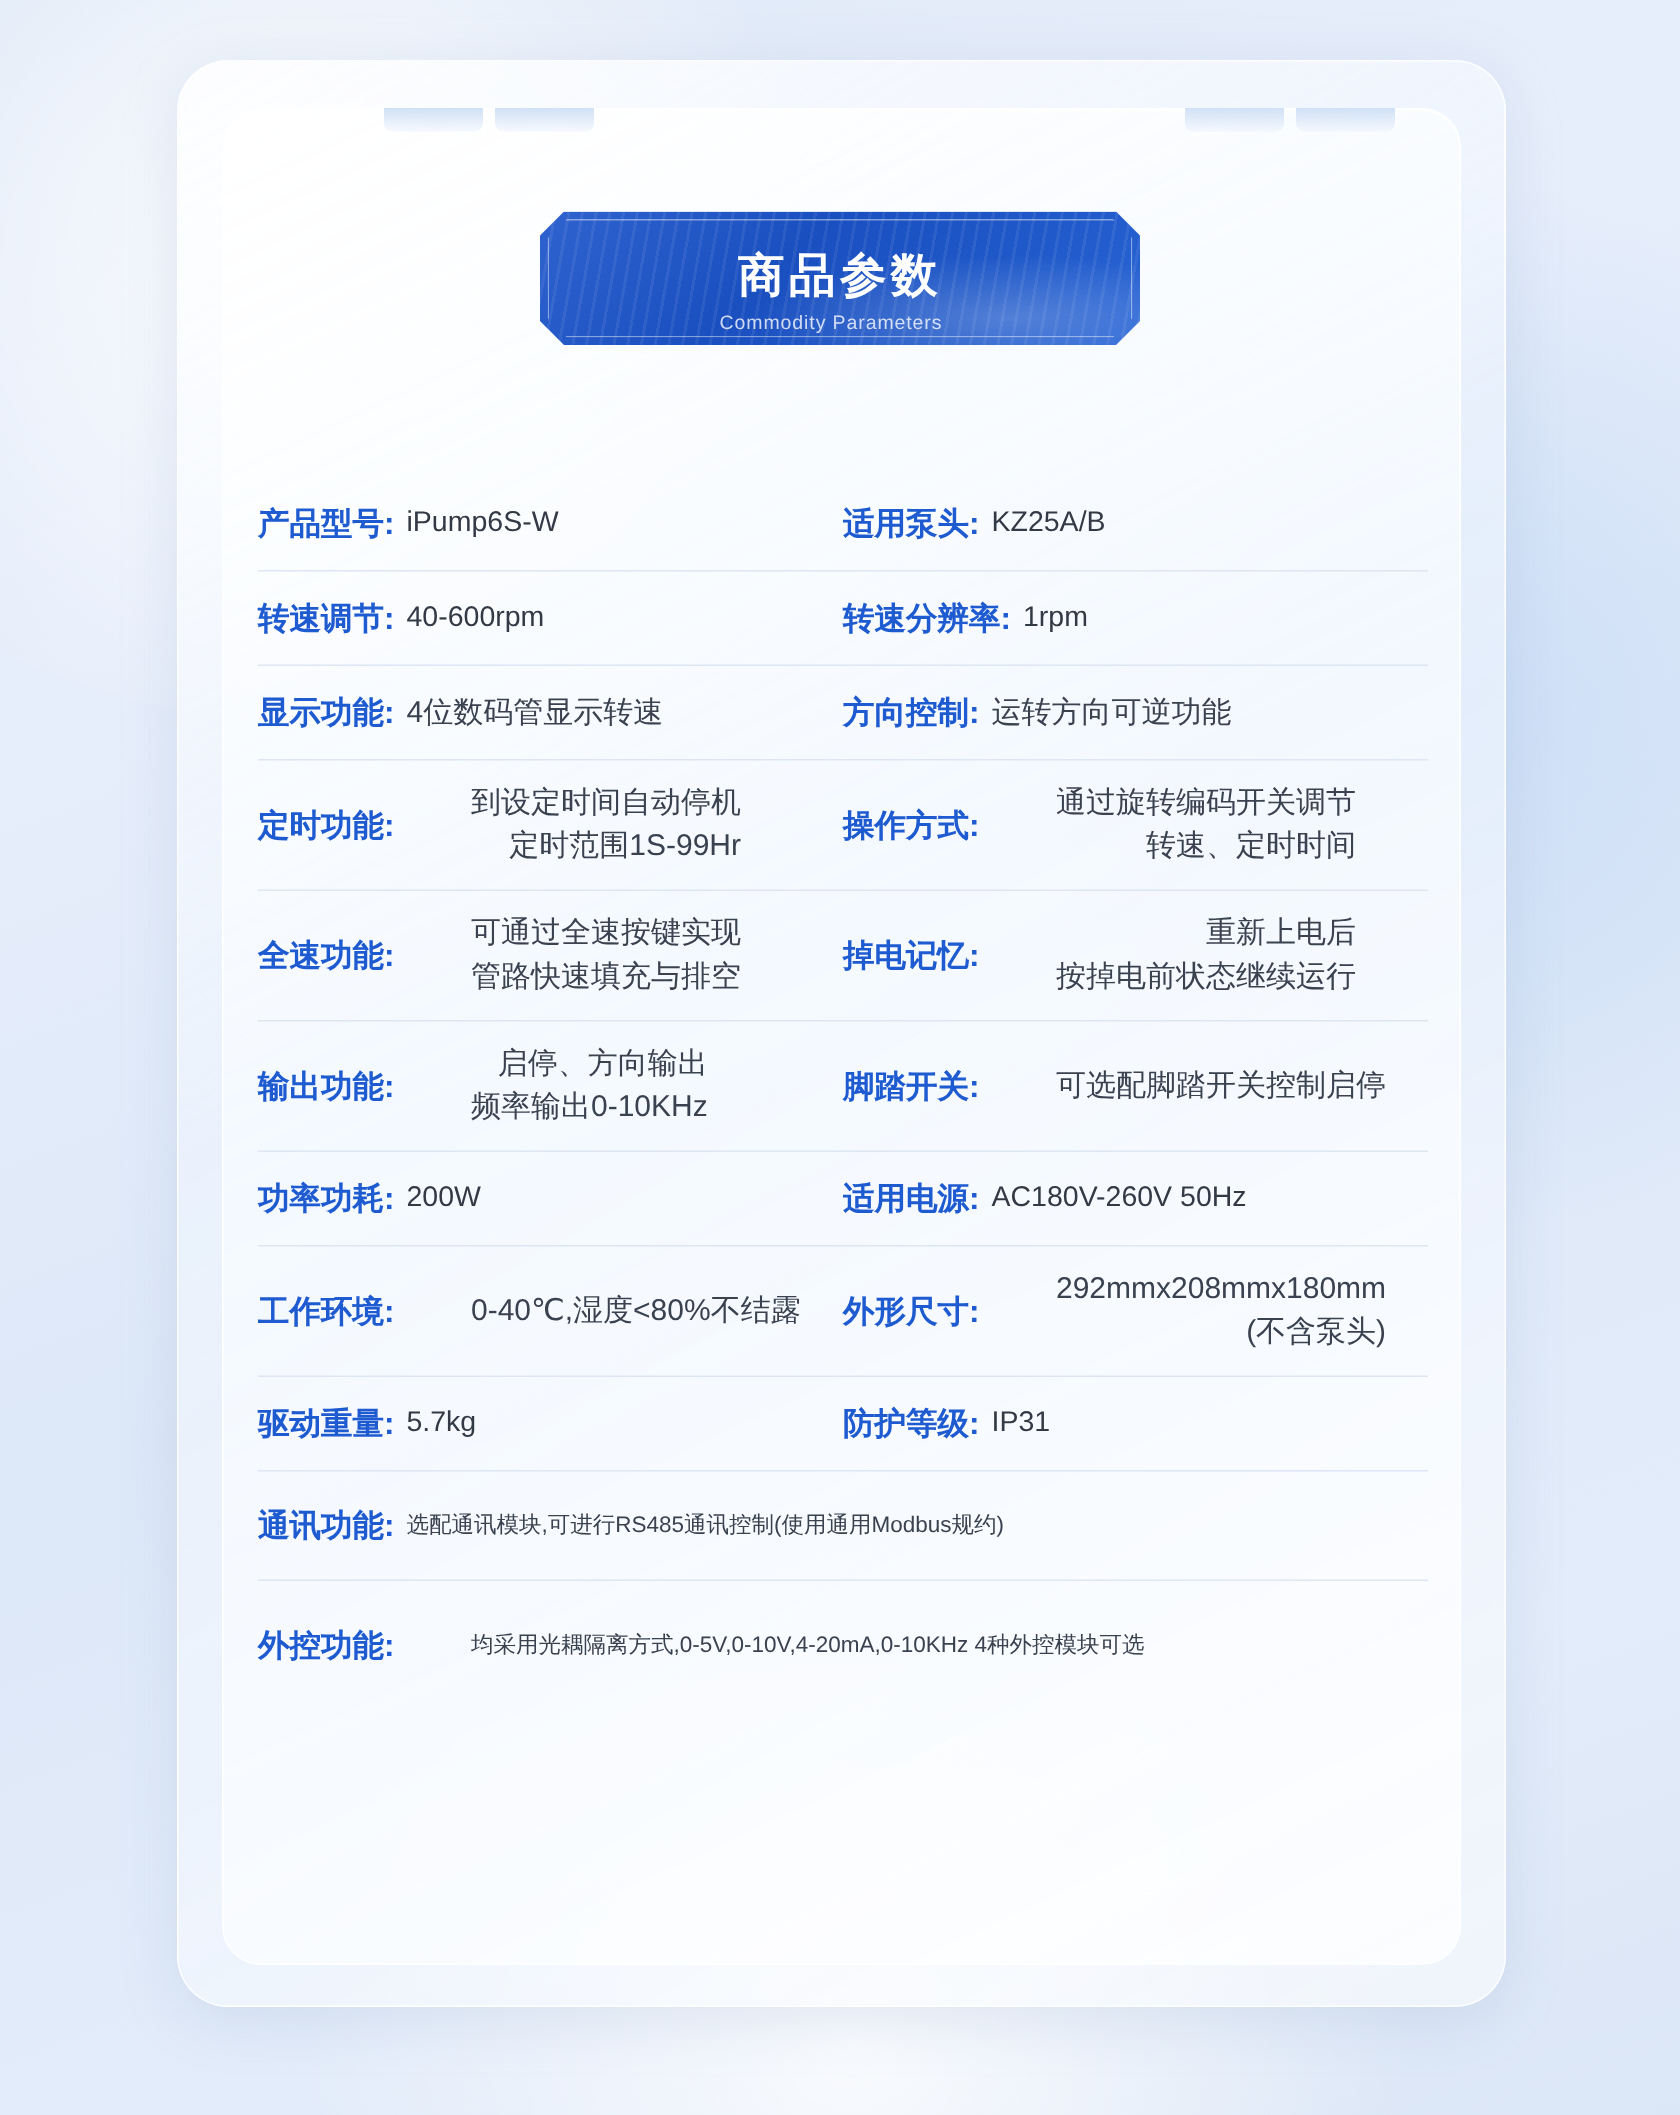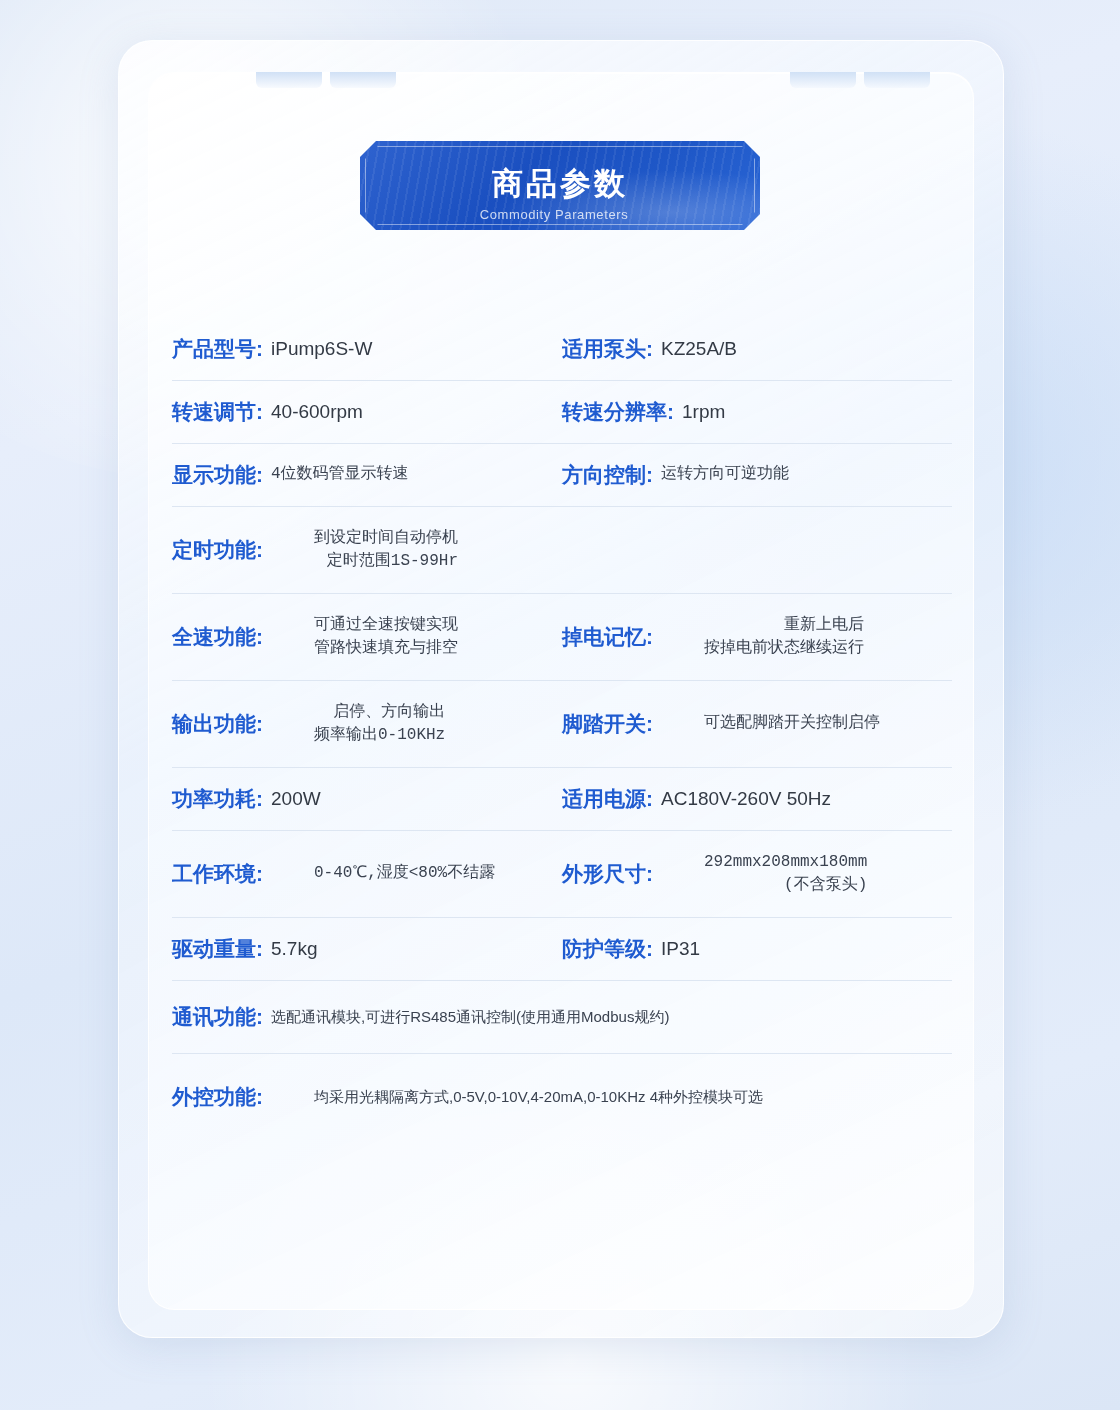--- a/index.html
+++ b/index.html
@@ -156,23 +156,22 @@
     white-space: nowrap;
     flex: 0 0 auto;
   }
   .spec-value {
     color: #333a45;
     font-size: 19px;
     margin-left: 8px;
     line-height: 1.45;
   }
   .spec-value.small {
-    font-size: 16px;
+    font-size: 20px;
     color: #3a4250;
-    font-family: Liberation Mono, monospace;
   }
   .spec-value.tiny {
     font-size: 15px;
     color: #3a4250;
   }
   .spec-value .line { display: block; }
 
   .row-tall .spec-cell { min-height: 86px; gap: 43px; }
   .row-mid .spec-cell { min-height: 72px; }
 </style>
@@ -228,20 +227,27 @@
       </div>
     </div>
     <div class="spec-row row-tall">
       <div class="spec-cell half">
         <span class="spec-label">定时功能:</span>
         <span class="spec-value small">
           <span class="line">到设定时间自动停机</span>
           <span class="line">定时范围1S-99Hr</span>
         </span>
       </div>
+      <div class="spec-cell half">
+        <span class="spec-label">操作方式:</span>
+        <span class="spec-value small">
+          <span class="line">通过旋转编码开关调节</span>
+          <span class="line">转速、定时时间</span>
+        </span>
+      </div>
     </div>
     <div class="spec-row row-tall">
       <div class="spec-cell half">
         <span class="spec-label">全速功能:</span>
         <span class="spec-value small">
           <span class="line">可通过全速按键实现</span>
           <span class="line">管路快速填充与排空</span>
         </span>
       </div>
       <div class="spec-cell half">

